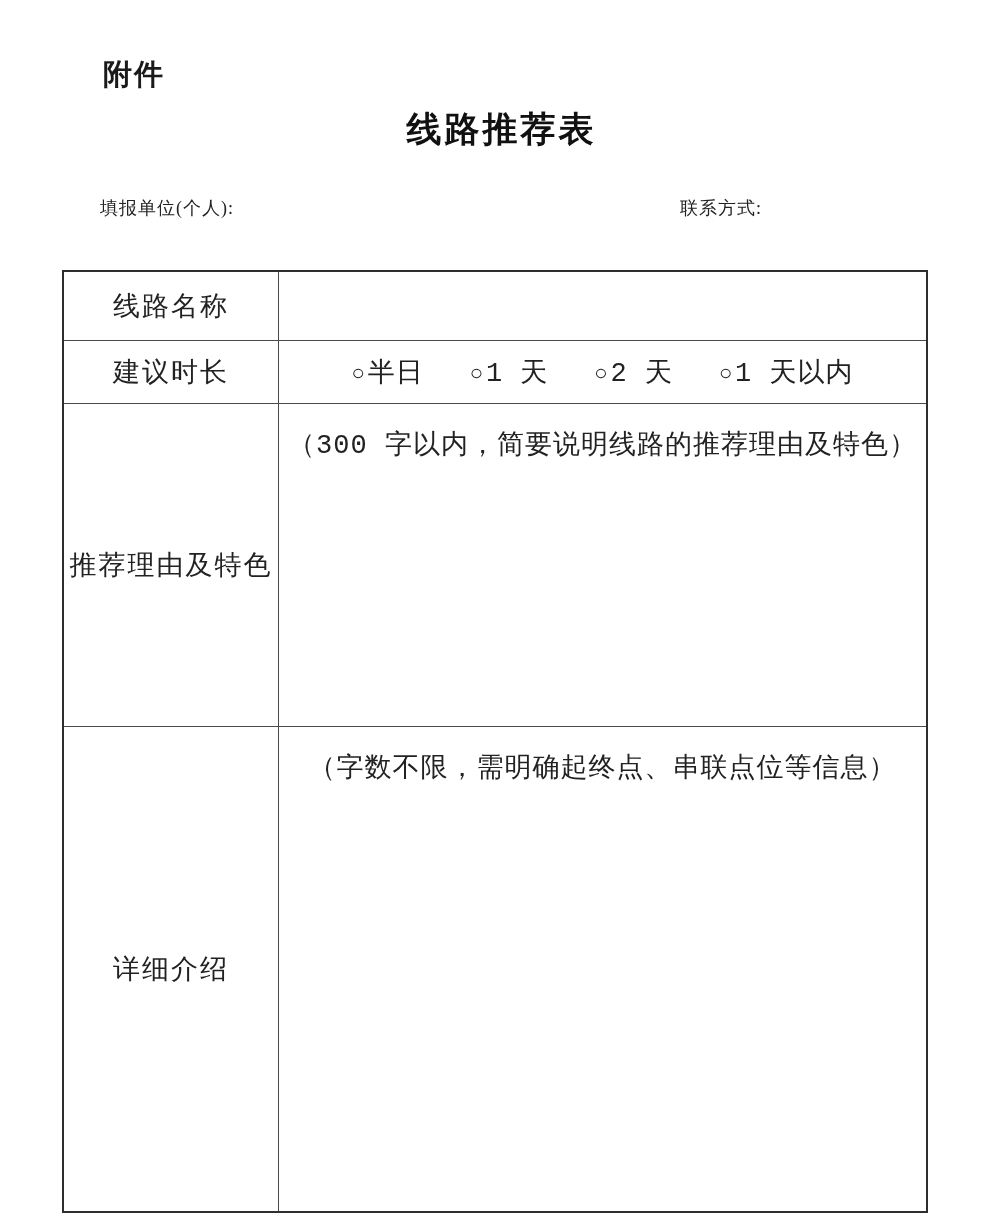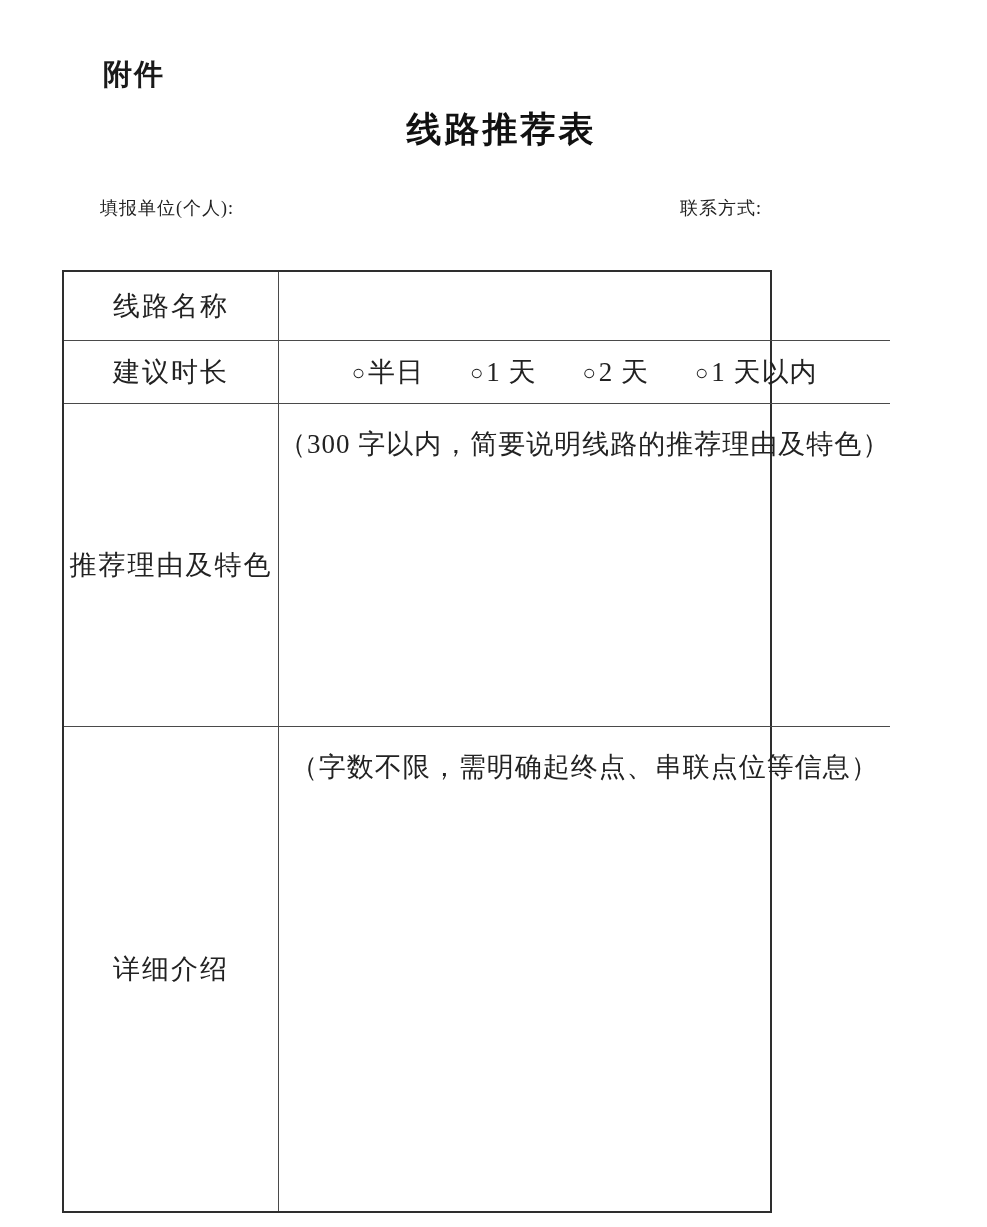--- a/index.html
+++ b/index.html
@@ -42,36 +42,36 @@
     height: 34px;
     font-size: 18px;
     color: #222222;
   }
   .form-line .unit-label { position: absolute; left: 100px; top: 0; letter-spacing: 1px; }
   .form-line .contact-label { position: absolute; left: 680px; top: 0; letter-spacing: 1px; }
   .rec-table {
     position: absolute;
     left: 62px;
     top: 270px;
-    width: 710px;
+    width: 866px;
     height: 943px;
     border: 2px solid #2e2e2e;
     display: grid;
     grid-template-columns: 215px 1fr;
     grid-template-rows: 69px 63px 323px 1fr;
     background: #ffffff;
   }
   .cell {
     border-right: 1px solid #4a4a4a;
     border-bottom: 1px solid #4a4a4a;
     font-size: 27px;
     color: #222222;
     letter-spacing: 2px;
   }
-  .cell.last-col { border-right: none; }
+  .cell.last-col { border-right: none; font-family: Liberation Mono, monospace; }
   .cell.last-row { border-bottom: none; }
   .label-cell {
     display: flex;
     align-items: center;
     justify-content: center;
     text-align: center;
     padding: 4px;
   }
   .content-cell { position: relative; }
   .duration-cell {

